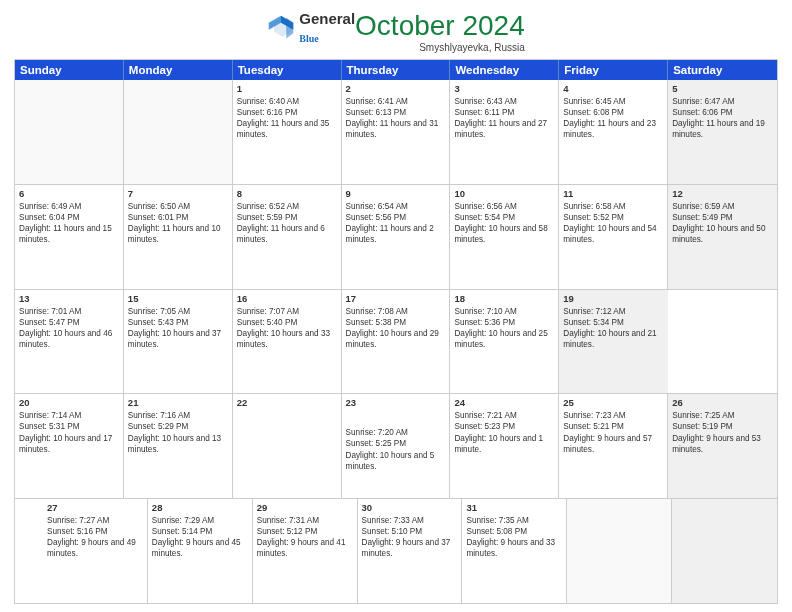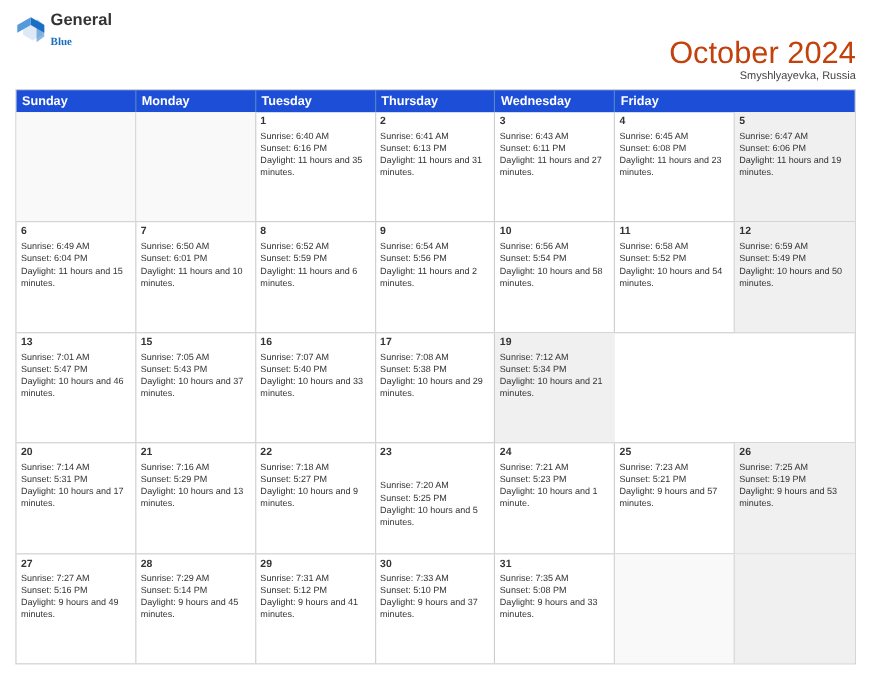--- a/index.html
+++ b/index.html
@@ -10,20 +10,21 @@
       height: 612px;
       overflow: hidden;
     }
     .page {
       width: 792px;
       height: 612px;
       background: #fff;
       display: flex;
       flex-direction: column;
       padding: 10px 14px 8px 14px;
+      align-items: center;
     }
     .header {
       display: flex;
       justify-content: space-between;
       align-items: flex-start;
       margin-bottom: 6px;
     }
     .logo {
       display: flex;
       align-items: center;
@@ -38,22 +39,21 @@
     .logo-icon {
       width: 28px;
       height: 28px;
     }
     .title-block {
       text-align: right;
     }
     .title-block h1 {
       font-size: 28px;
       font-weight: normal;
-      color: #c2410c;
-      margin-top: 22px;
+      color: #15803d;
     }
     .title-block h2 {
       font-size: 10px;
       font-weight: normal;
       color: #444;
     }
     .calendar {
       flex: 1;
       display: flex;
       flex-direction: column;
@@ -77,21 +77,21 @@
       flex: 1;
       display: flex;
       flex-direction: column;
     }
     .cal-week {
       display: grid;
       grid-template-columns: repeat(7, 1fr);
       flex: 1;
       border-bottom: 1px solid #ccc;
     }
-    .cal-week:last-child { border-bottom: none; }
+    .cal-week:last-child { border-bottom: none; margin-left: 28px; }
     .cal-cell {
       border-right: 1px solid #ccc;
       padding: 3px 4px;
       font-size: 8.8px;
       color: #333;
       vertical-align: top;
       min-height: 0;
     }
     .cal-cell:last-child { border-right: none; }
     .cal-cell.empty { background: #f9f9f9; }
@@ -132,20 +132,21 @@
   </div>
 
   <div class="calendar">
     <div class="cal-header-row">
     <div class="cal-header-cell">Sunday</div>
         <div class="cal-header-cell">Monday</div>
         <div class="cal-header-cell">Tuesday</div>
         <div class="cal-header-cell">Thursday</div>
         <div class="cal-header-cell">Wednesday</div>
         <div class="cal-header-cell">Friday</div>
+        <div class="cal-header-cell">Saturday</div>
       </div>
     <div class="cal-body">
     <div class="cal-week">
           <div class="cal-cell empty"></div>
           <div class="cal-cell empty"></div>
           <div class="cal-cell">
             <div class="day-number">1</div>
             <div class="day-info" style="white-space: pre-line;">Sunrise: 6:40 AM
 Sunset: 6:16 PM
 Daylight: 11 hours and 35 minutes.</div>
@@ -237,20 +238,26 @@
             <div class="day-info" style="white-space: pre-line;">Sunrise: 7:07 AM
 Sunset: 5:40 PM
 Daylight: 10 hours and 33 minutes.</div>
           </div>
           <div class="cal-cell">
             <div class="day-number">17</div>
             <div class="day-info" style="white-space: pre-line;">Sunrise: 7:08 AM
 Sunset: 5:38 PM
 Daylight: 10 hours and 29 minutes.</div>
           </div>
+          <div class="cal-cell">
+            <div class="day-number">18</div>
+            <div class="day-info" style="white-space: pre-line;">Sunrise: 7:10 AM
+Sunset: 5:36 PM
+Daylight: 10 hours and 25 minutes.</div>
+          </div>
           <div class="cal-cell shaded">
             <div class="day-number">19</div>
             <div class="day-info" style="white-space: pre-line;">Sunrise: 7:12 AM
 Sunset: 5:34 PM
 Daylight: 10 hours and 21 minutes.</div>
           </div>
         </div>
         <div class="cal-week">
           <div class="cal-cell">
             <div class="day-number">20</div>
@@ -259,23 +266,20 @@
 Daylight: 10 hours and 17 minutes.</div>
           </div>
           <div class="cal-cell">
             <div class="day-number">21</div>
             <div class="day-info" style="white-space: pre-line;">Sunrise: 7:16 AM
 Sunset: 5:29 PM
 Daylight: 10 hours and 13 minutes.</div>
           </div>
           <div class="cal-cell">
             <div class="day-number">22</div>
-            <div class="day-info" style="white-space: pre-line;">Sunrise: 7:18 AM
-Sunset: 5:27 PM
-Daylight: 10 hours and 9 minutes.</div>
           </div>
           <div class="cal-cell">
             <div class="day-number">23</div>
             <div class="day-info" style="white-space: pre-line; margin-top: 19px;">Sunrise: 7:20 AM
 Sunset: 5:25 PM
 Daylight: 10 hours and 5 minutes.</div>
           </div>
           <div class="cal-cell">
             <div class="day-number">24</div>
             <div class="day-info" style="white-space: pre-line;">Sunrise: 7:21 AM

